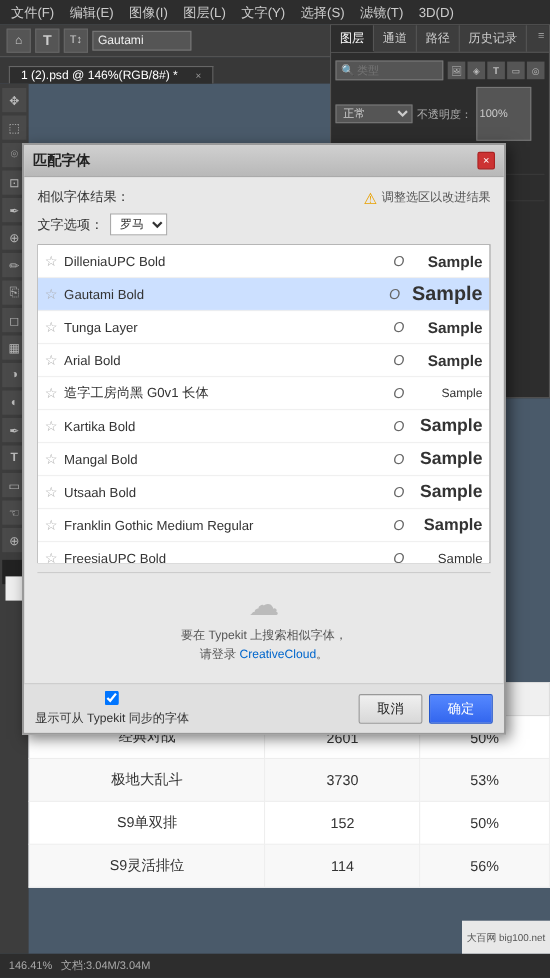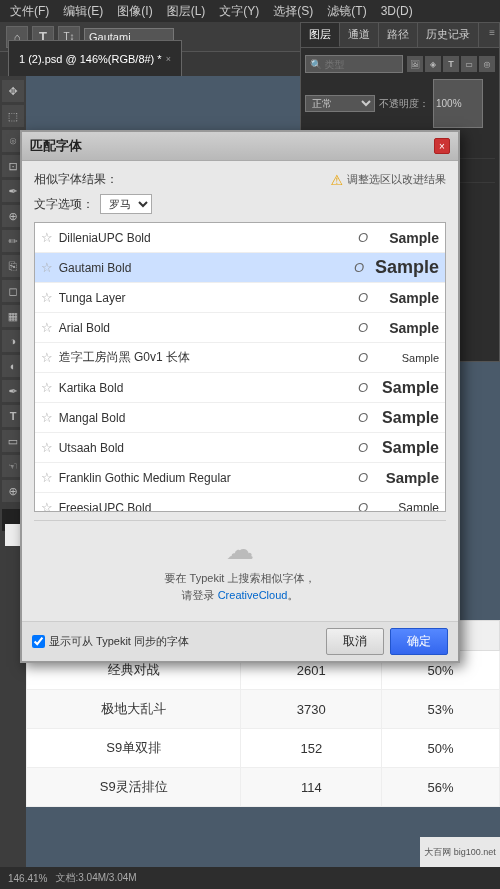--- a/index.html
+++ b/index.html
@@ -74,24 +74,24 @@
       background: #383838;
       display: flex;
       align-items: flex-end;
       padding-left: 8px;
     }
     .ps-tab {
       background: #5a5a5a;
       color: #ccc;
       font-size: 11px;
       padding: 3px 10px;
-      height: 36px;
+      height: 16px;
       border: 1px solid #666;
       border-bottom: none;
-      display: flex; align-items: center; gap: 4px;
+      display: flex; align-items: center; gap: 16px;
       cursor: pointer;
     }
     .ps-tab.active { background: #2d2d2d; color: #fff; }
     .ps-tab-close { color: #999; font-size: 9px; }
 
     
     .ps-left-sidebar {
       position: absolute;
       top: 76px; left: 0;
       width: 26px;
@@ -349,21 +349,21 @@
     
     .dialog-footer {
       display: flex;
       align-items: center;
       justify-content: space-between;
       padding: 6px 10px;
       border-top: 1px solid #ccc;
       background: #e0e0e0;
     }
     .footer-checkbox-row {
-      display: flex; align-items: center; gap: 4px;
+      display: flex; align-items: center; gap: 4px; flex-direction: column;
     }
     .footer-checkbox {
       width: 13px; height: 13px; cursor: pointer;
     }
     .footer-label {
       font-size: 11px; color: #333;
     }
     .footer-buttons {
       display: flex; gap: 6px;
     }

